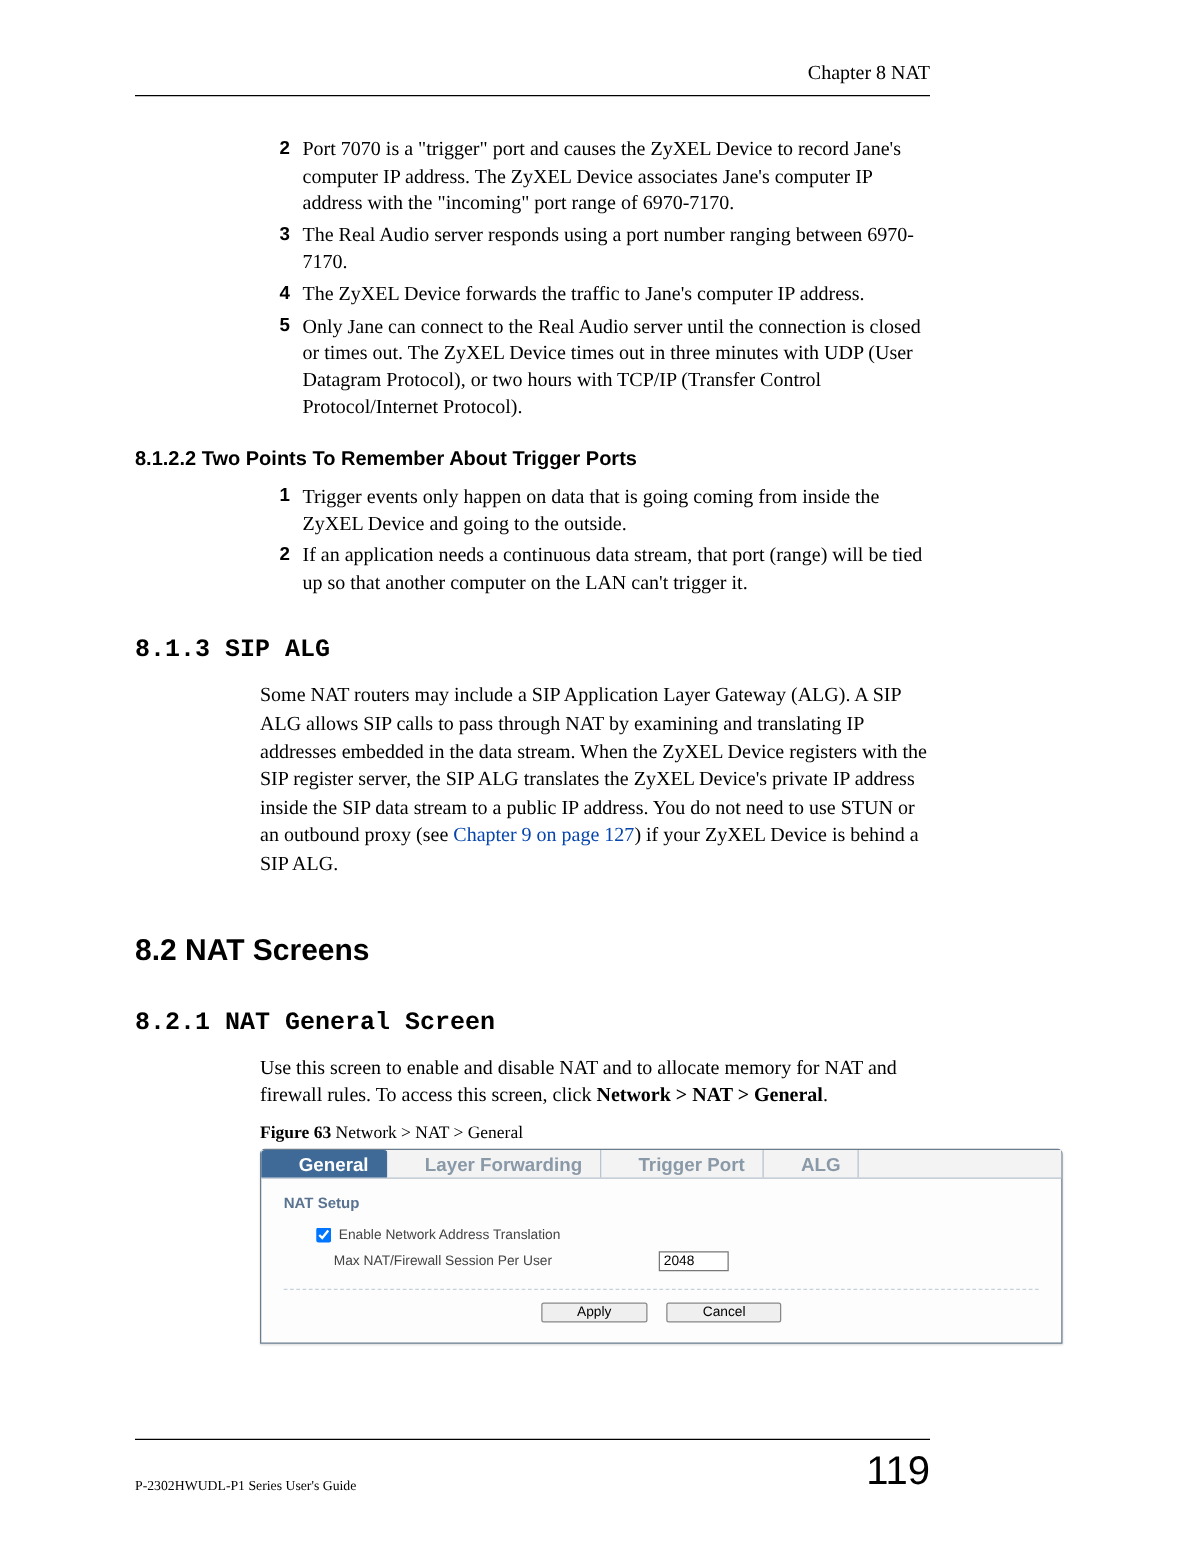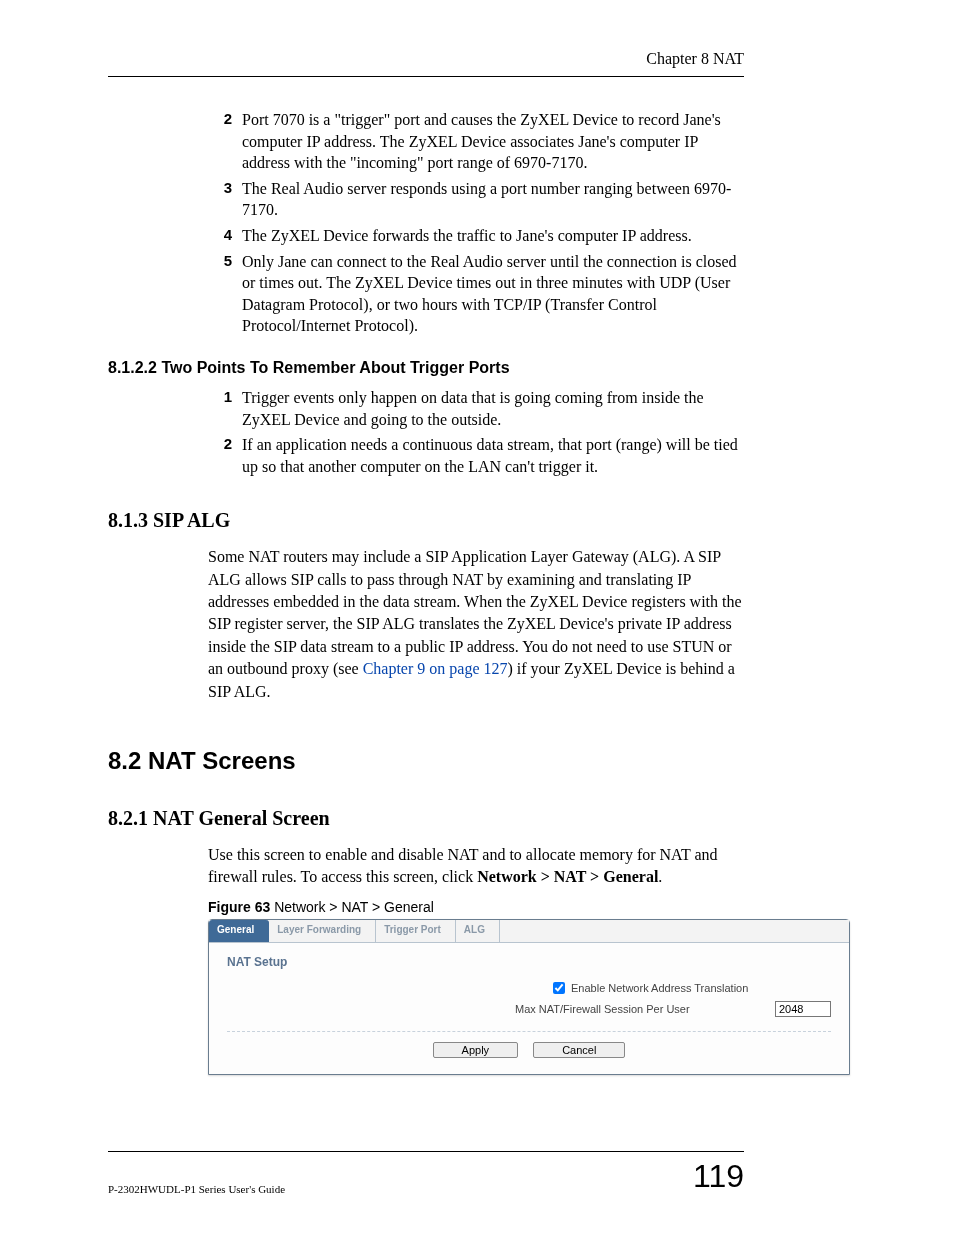--- a/index.html
+++ b/index.html
@@ -59,21 +59,21 @@
     flex: 1;
     line-height: 1.35;
   }
   .h4 {
     font-family: Arial, Helvetica, sans-serif;
     font-weight: bold;
     font-size: 16px;
     margin: 22px 0 10px 0;
   }
   .h3 {
-    font-family: Liberation Serif, serif;
+    font-family: Liberation Mono, monospace;
     font-weight: bold;
     font-size: 20px;
     margin: 32px 0 14px 0;
   }
   .h2 {
     font-family: Arial, Helvetica, sans-serif;
     font-weight: bold;
     font-size: 24px;
     margin: 44px 0 20px 0;
   }
@@ -82,21 +82,21 @@
     line-height: 1.4;
     margin-bottom: 10px;
   }
   .para .link {
     color: #0645AD;
   }
   .navpath-bold {
     font-weight: bold;
   }
   .figcaption {
-    font-family: Liberation Sans, sans-serif;
+    font-family: Liberation Serif, serif;
     font-size: 14px;
     margin-left: 100px;
     margin-top: 1px;
     margin-bottom: 4px;
   }
   .figcaption .figno {
     font-weight: bold;
   }
 
   
@@ -111,26 +111,26 @@
     box-shadow: 0 1px 2px rgba(0,0,0,0.15);
   }
   .tabbar {
     display: flex;
     background: #f3f3f3;
     border-bottom: 1px solid #b8c4cf;
     padding: 0;
     height: 22px;
   }
   .tab {
-    padding: 4px 14px 0 8px;
+    padding: 4px 14px 0 30px;
     height: 18px;
     border-right: 1px solid #b8c4cf;
     color: #8a99a8;
     font-weight: bold;
-    font-size: 10px;
+    font-size: 15px;
     cursor: pointer;
   }
   .tab.active {
     background: #3f6a97;
     color: #fff;
     border-radius: 3px 3px 0 0;
     border-right: 1px solid #3f6a97;
   }
   .panel {
     padding: 10px 18px 16px 18px;
@@ -140,21 +140,20 @@
     font-weight: bold;
     font-size: 12px;
     margin: 2px 0 10px 0;
   }
   .form-row {
     display: flex;
     align-items: center;
     margin-left: 22px;
     margin-bottom: 4px;
     color: #444;
-    justify-content: flex-end;
   }
   .form-row .label {
     width: 260px;
   }
   .form-row input[type="text"] {
     width: 48px;
     font-size: 11px;
     padding: 1px 3px;
     border: 1px solid #777;
   }

